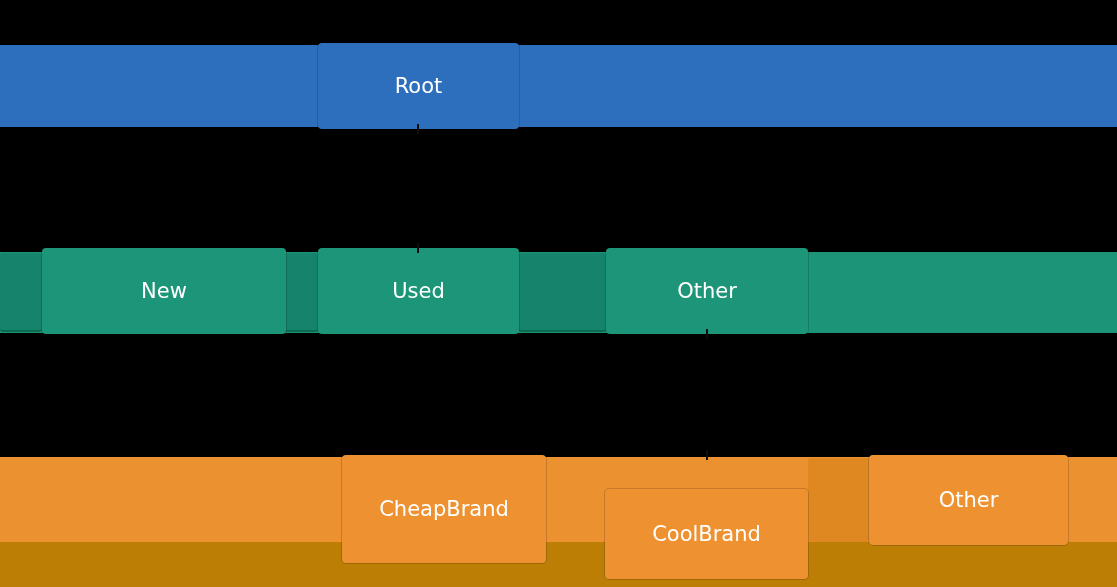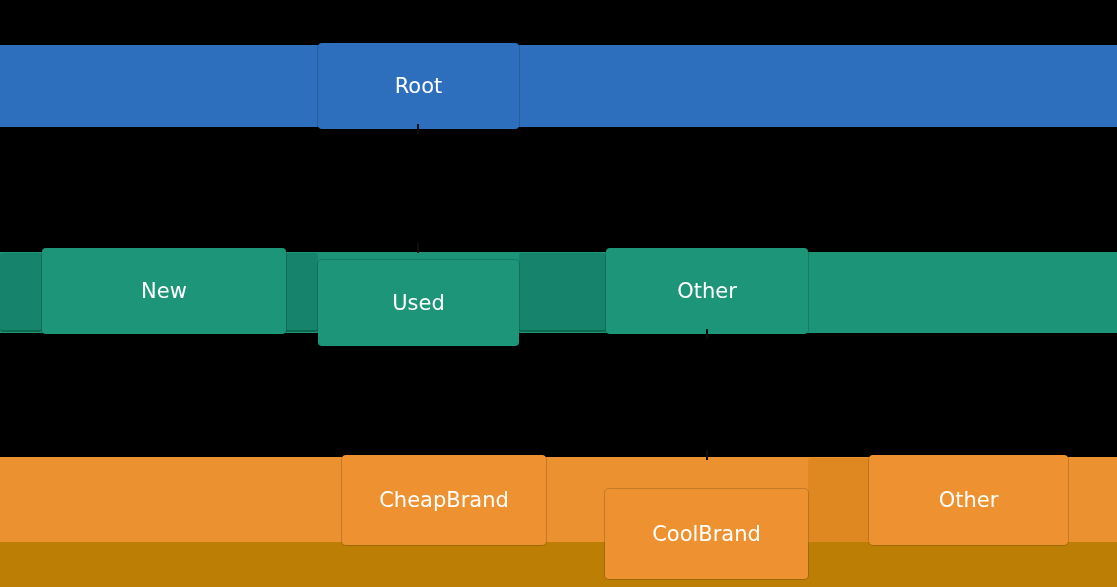--- a/index.html
+++ b/index.html
@@ -33,29 +33,29 @@
     <div class="node" style="left: 318px; top: 43px; width: 201px; height: 86px; background: rgb(45, 111, 189);">
       <span class="node-label">Root</span>
     </div>
     <div class="track" style="left: 0px; top: 252px; width: 1117px; height: 81px; background: rgb(27, 148, 120);"></div>
     <div class="dimseg greenedge" style="left: 0px; top: 253px; width: 42px; height: 77px; background: rgb(22, 131, 109);"></div>
     <div class="dimseg greenedge" style="left: 246px; top: 253px; width: 72px; height: 77px; background: rgb(22, 131, 109);"></div>
     <div class="dimseg greenedge" style="left: 519px; top: 253px; width: 87px; height: 77px; background: rgb(22, 131, 109);"></div>
     <div class="node" style="left: 42px; top: 248px; width: 244px; height: 86px; background: rgb(28, 149, 120); justify-content: center;">
       <span class="node-label">New</span>
     </div>
-    <div class="node" style="left: 318px; top: 248px; width: 201px; height: 86px; background: rgb(28, 149, 120); margin-top: 12px;">
+    <div class="node" style="left: 318px; top: 248px; width: 201px; height: 86px; background: rgb(28, 149, 120);">
       <span class="node-label">Used</span>
     </div>
     <div class="node" style="left: 606px; top: 248px; width: 202px; height: 86px; background: rgb(28, 149, 120);">
       <span class="node-label">Other</span>
     </div>
     <div class="track" style="left: 0px; top: 457px; width: 1117px; height: 85px; background: rgb(236, 145, 48);"></div>
     <div class="dimseg" style="left: 808px; top: 458px; width: 61px; height: 84px; background: rgb(223, 136, 34);"></div>
-    <div class="node" style="left: 342px; top: 455px; width: 204px; height: 90px; background: rgb(238, 146, 49);">
+    <div class="node" style="left: 342px; top: 455px; width: 204px; height: 108px; background: rgb(238, 146, 49);">
       <span class="node-label">CheapBrand</span>
     </div>
     <div class="node" style="left: 605px; top: 455px; width: 203px; height: 90px; background: rgb(238, 146, 49); margin-top: 34px;">
       <span class="node-label">CoolBrand</span>
     </div>
     <div class="node" style="left: 869px; top: 455px; width: 199px; height: 90px; background: rgb(238, 146, 49);">
       <span class="node-label">Other</span>
     </div>
     <div class="connector" style="left: 417px; top: 124px; width: 2px; height: 10px; background: rgb(13, 13, 13);"></div>
     <div class="connector" style="left: 417px; top: 243px; width: 2px; height: 10px; background: rgb(13, 13, 13);"></div>

